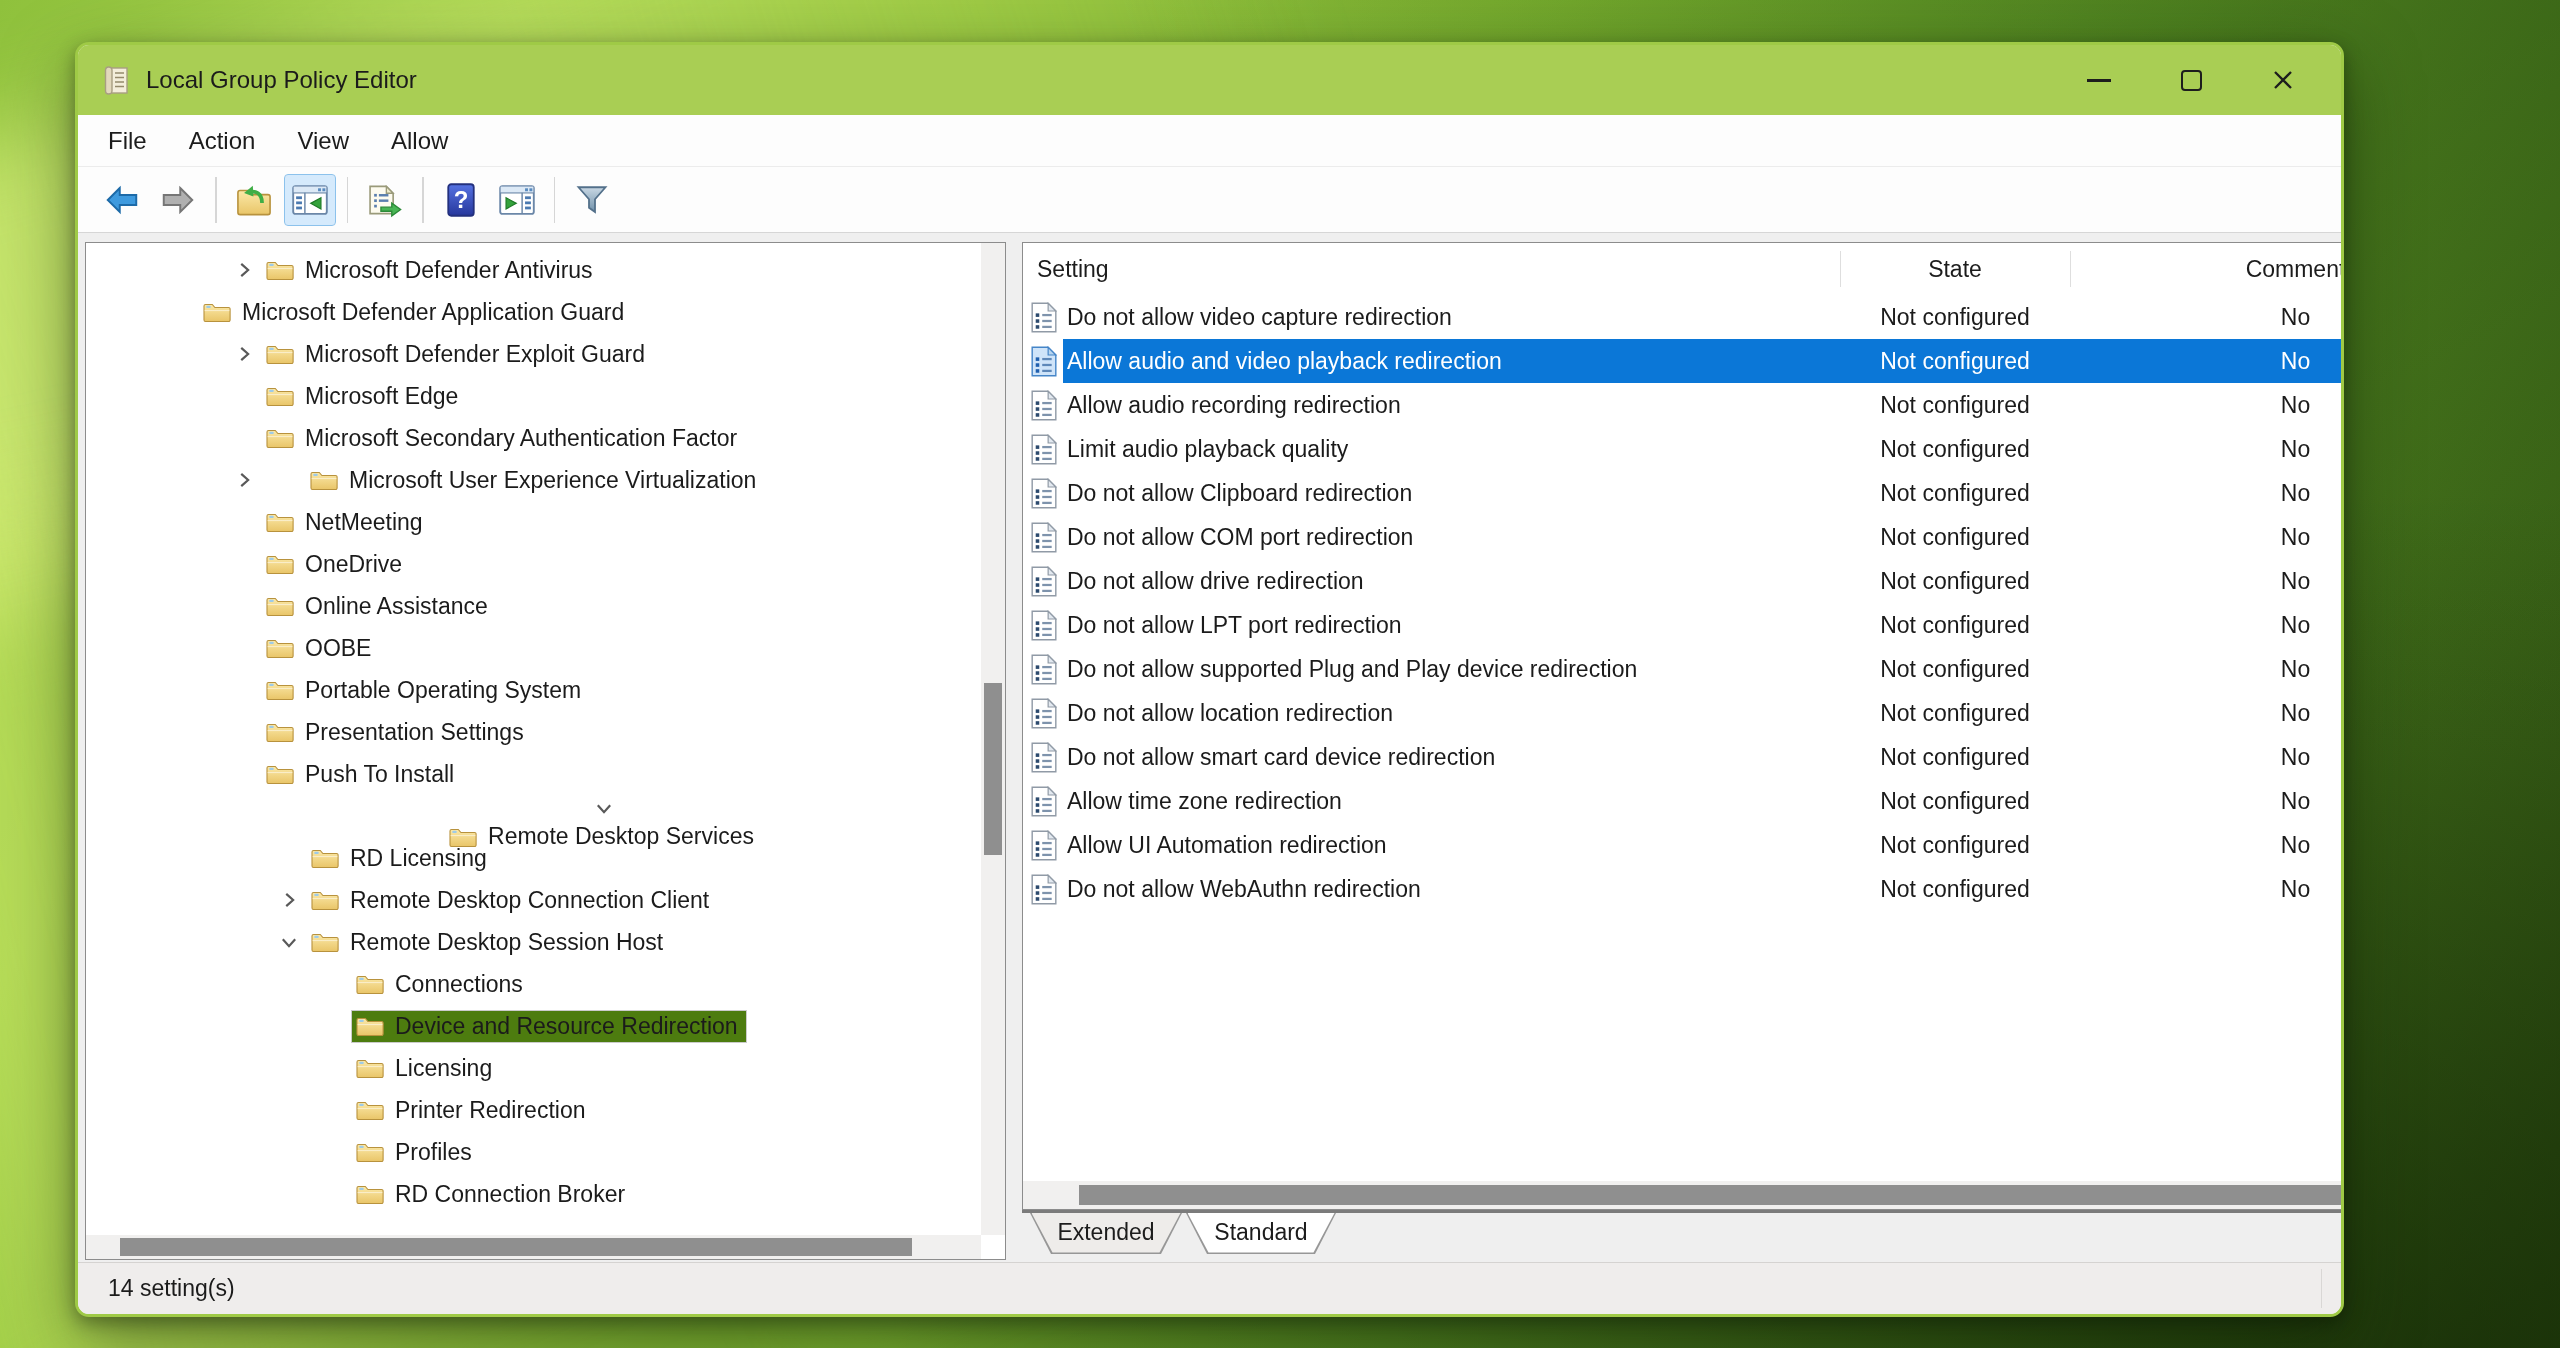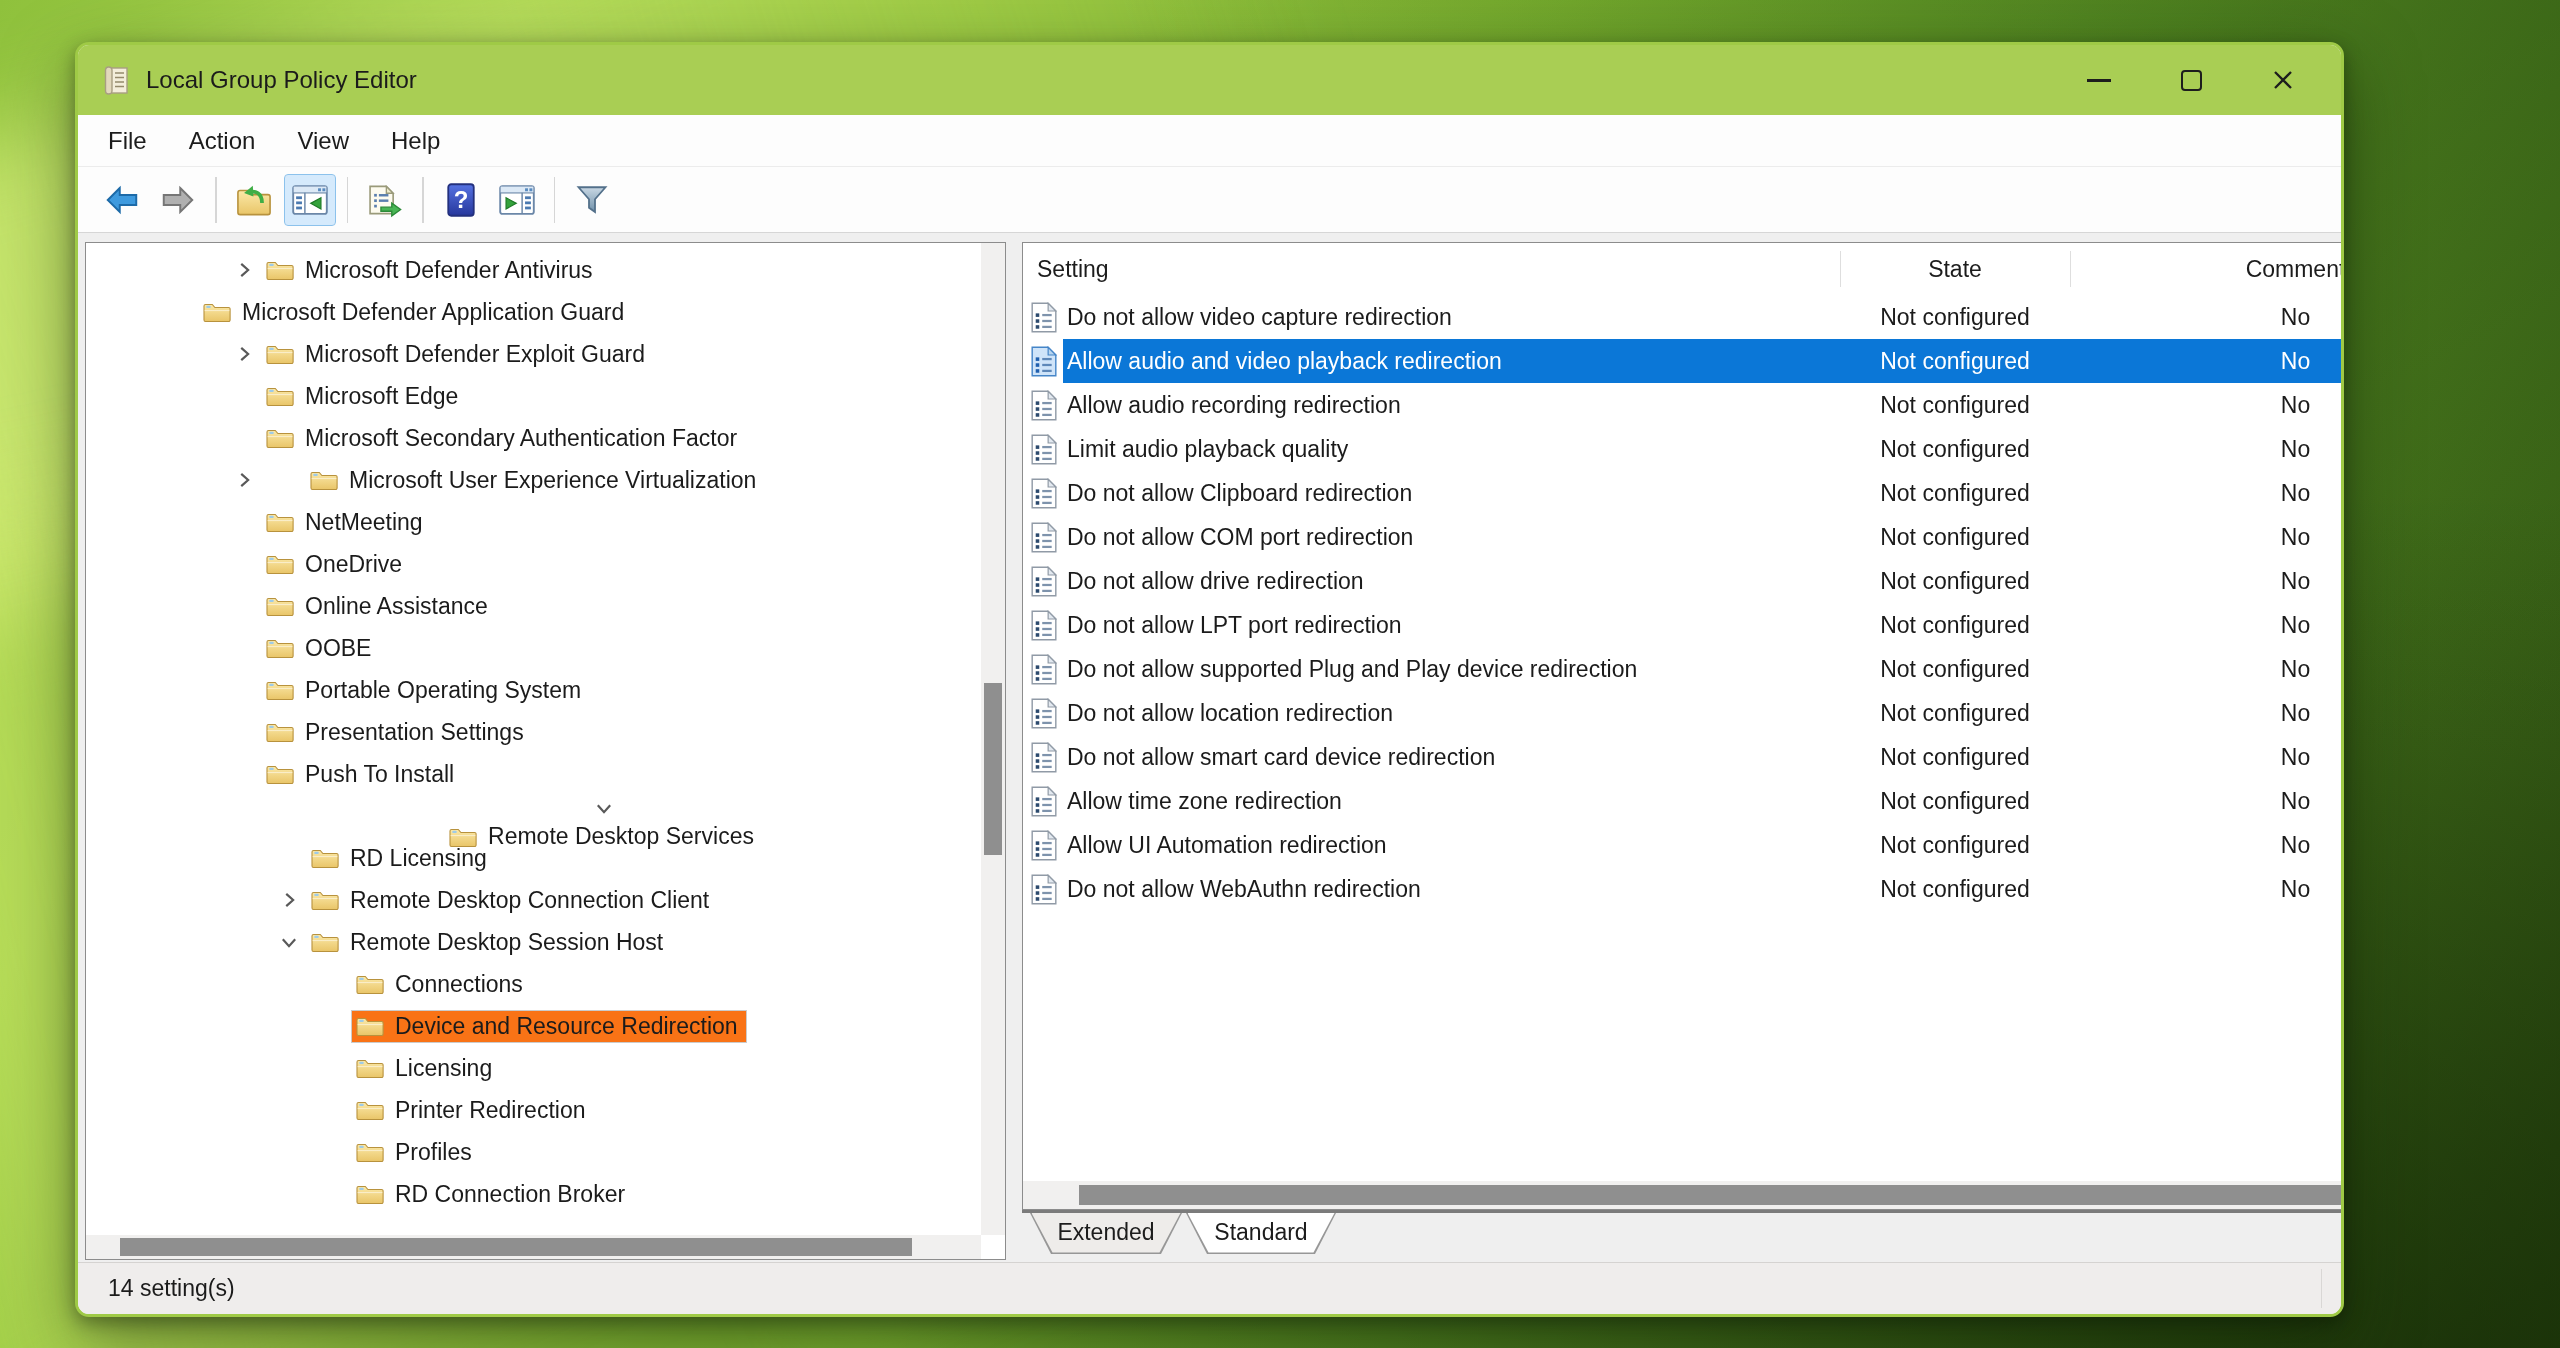--- a/index.html
+++ b/index.html
@@ -52,21 +52,21 @@
   .pane { position:absolute; background:#ffffff; border:1px solid #8c8c8c; }
   .left-pane  { left:7px;  top:9px; width:921px;  height:1018px; overflow:hidden; }
   .right-pane { left:944px; top:9px; width:1500px; height:968px; overflow:hidden; }
 
   
   .tree { position:absolute; left:0; top:6px; right:24px; bottom:24px; overflow:hidden; }
   .trow { height:42px; display:flex; align-items:center; white-space:nowrap; }
   .chev { width:36px; height:26px; display:inline-flex; align-items:center; justify-content:center; flex:0 0 auto; }
   .chev svg { width:22px; height:22px; }
   .trow .content-span { display:inline-flex; align-items:center; padding:2px 8px 2px 3px; }
-  .trow.selected .content-span { background:#f97316; outline:1px solid #cbcbcb; }
+  .trow.selected .content-span { background:#4d7c0f; outline:1px solid #cbcbcb; }
   .folder { width:30px; height:24px; margin-right:10px; flex:0 0 auto; display:inline-flex; }
   .folder svg { width:30px; height:24px; }
   .tlabel { font-size:23px; color:#1b1b1b; }
 
   
   .vscroll { position:absolute; top:0; right:0; width:24px; bottom:24px; background:#f1f0ef; }
   .vthumb { position:absolute; left:3px; right:3px; top:440px; height:172px; background:#8f8f8f; }
   .hscroll { position:absolute; left:0; right:24px; bottom:0; height:24px; background:#f1f0ef; }
   .hthumb { position:absolute; top:3px; bottom:3px; left:34px; width:792px; background:#8f8f8f; }
   .hscroll-right { position:absolute; left:0; right:0; bottom:0; height:28px; background:#f1f0ef; }
@@ -178,21 +178,21 @@
             <path d="M4 4 L20 20 M20 4 L4 20" stroke="#1d1d1d" stroke-width="2.3"></path>
           </svg>
         </div>
       </div>
     </div>
 
     <div class="menubar" id="menubar">
         <span class="mitem">File</span>
         <span class="mitem">Action</span>
         <span class="mitem">View</span>
-        <span class="mitem">Help</span>
+        <span class="mitem">Allow</span>
       </div>
 
     <div class="toolbar">
       <div class="tbtn">
         <svg viewBox="0 0 24 24">
           <path d="M10.5 4 L2.5 12 L10.5 20 V15.3 H21.5 V8.7 H10.5 Z" fill="#3e9ade" stroke="#1c6aa8" stroke-width="1.3"></path>
         </svg>
       </div>
       <div class="tbtn">
         <svg viewBox="0 0 24 24">

